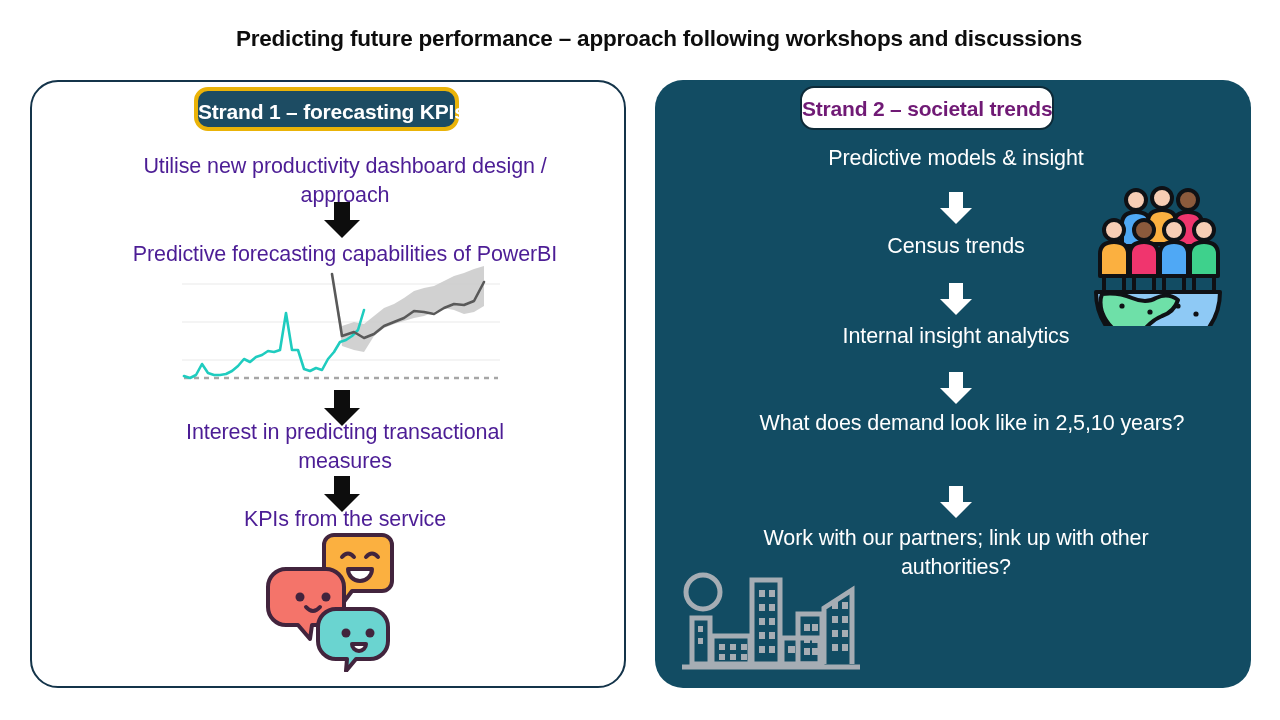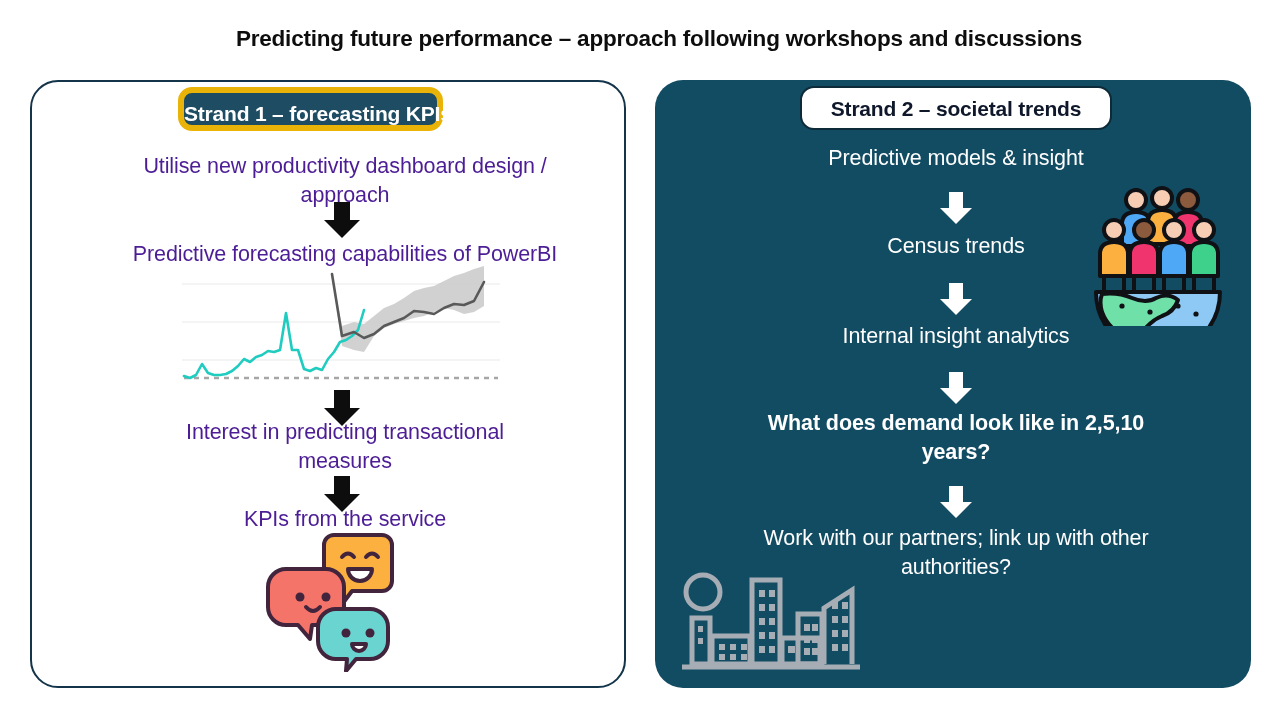--- a/index.html
+++ b/index.html
@@ -59,33 +59,33 @@
     height: 44px;
     line-height: 42px;
     text-align: center;
     font-size: 21px;
     font-weight: bold;
     border-radius: 14px;
     white-space: nowrap;
     letter-spacing: -0.2px;
   }
   #pill-left {
-    left: 178px;
+    left: 194px;
     top: 87px;
     width: 265px;
     background: #1d4c63;
     color: #ffffff;
-    border: 6px solid #eab308;
+    border: 4px solid #eab308;
   }
   #pill-right {
     left: 800px;
     top: 86px;
-    width: 312px;
+    width: 254px;
     background: #ffffff;
-    color: #0f172a;
+    color: #701a75;
     border: 2px solid #0d2a38;
   }
 
   
   .flow-text {
     position: absolute;
     text-align: center;
     font-size: 21.5px;
     line-height: 29px;
     letter-spacing: -0.1px;
@@ -243,21 +243,21 @@
 </div>
 
 <div class="flow-text flow-right" style="left:746px; top:322px; width:420px;">Internal insight analytics</div>
 
 <div class="arrow" style="left:936px; top:370px; width:40px; height:36px;">
   <svg width="40" height="36" viewBox="0 0 40 36">
     <path d="M13 2 H27 V18 H36 L20 34 L4 18 H13 Z" fill="#ffffff"></path>
   </svg>
 </div>
 
-<div class="flow-text flow-right" style="left:740px; top:409px; width:432px;font-weight:bold;">What does demand look like in 2,5,10 years?</div>
+<div class="flow-text flow-right" style="left:756px; top:409px; width:432px;">What does demand look like in 2,5,10 years?</div>
 
 <div class="arrow" style="left:936px; top:484px; width:40px; height:36px;">
   <svg width="40" height="36" viewBox="0 0 40 36">
     <path d="M13 2 H27 V18 H36 L20 34 L4 18 H13 Z" fill="#ffffff"></path>
   </svg>
 </div>
 
 <div class="flow-text flow-right" style="left:726px; top:524px; width:460px;text-align:center;">Work with our partners; link up with other authorities?</div>
 
 <div id="globe-people">

